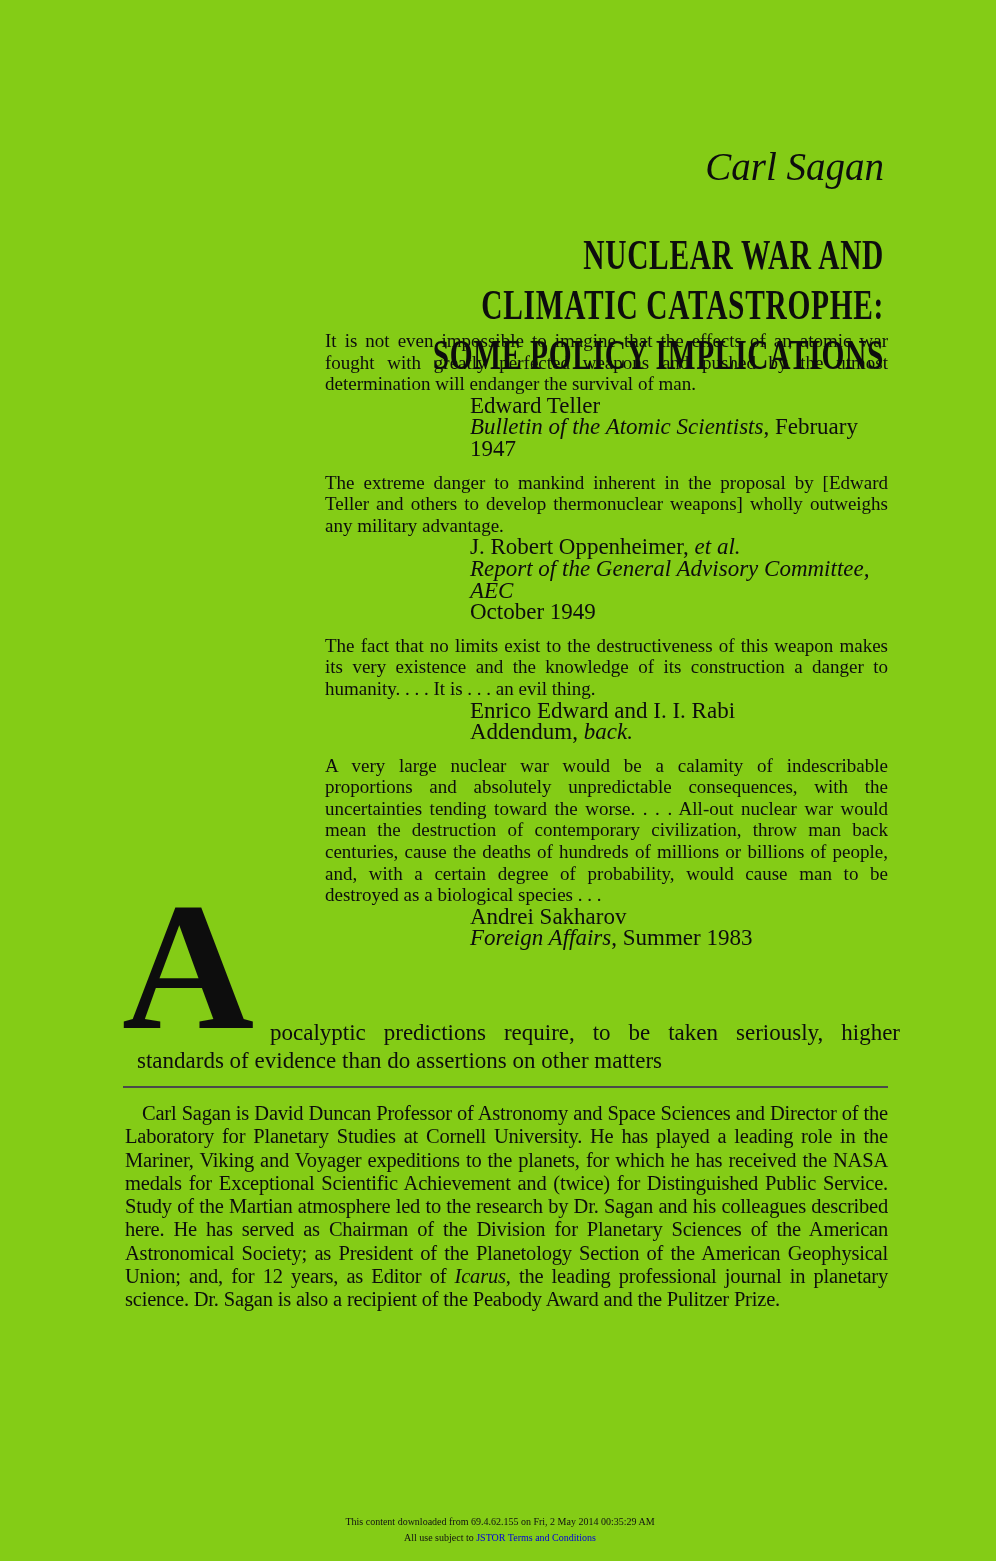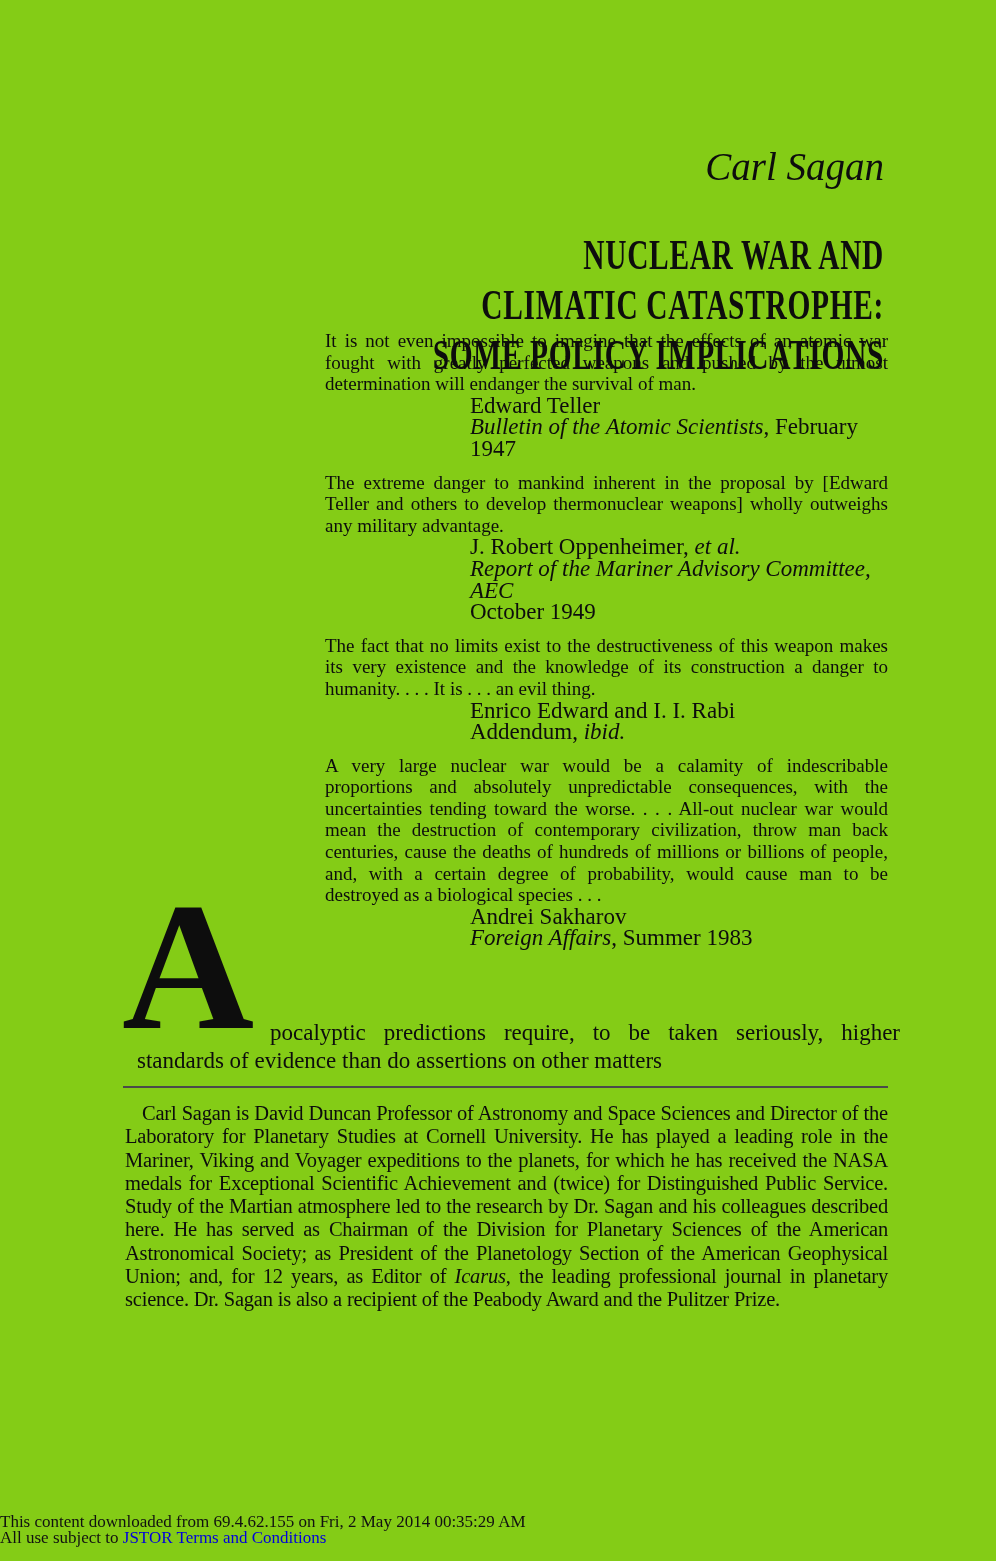--- a/index.html
+++ b/index.html
@@ -35,22 +35,22 @@
     position:absolute;left:123px;width:765px;top:1086px;margin:0;height:0;
     border:none;border-top:2px solid #4a4a4a;
   }
   .footnote{
     position:absolute;left:125px;width:763px;top:1102px;margin:0;
     font-size:20.5px;line-height:23.3px;text-align:justify;text-indent:17px;
     letter-spacing:-0.2px;
   }
   .footnote i{}
   .footer{
-    position:absolute;left:0;width:1000px;top:1514px;text-align:left;
-    font-size:17px;line-height:15.5px;color:#111111;
+    position:absolute;left:0;width:1000px;top:1514px;text-align:center;
+    font-size:10px;line-height:15.5px;color:#111111;
   }
   .footer a{color:#0000dd;cursor:pointer;}
 </style>
 </head>
 <body>
 
 <div class="page">
 
   <div class="author">Carl Sagan</div>
 
@@ -65,29 +65,29 @@
       <p class="quote-body">It is not even impossible to imagine that the effects of an atomic war fought with greatly perfected weapons and pushed by the utmost determination will endanger the survival of man.</p>
       <div class="quote-attr">
           <div class="attr-line"><span>Edward Teller</span></div>
           <div class="attr-line"><i>Bulletin of the Atomic Scientists</i><span>, February 1947</span></div>
         </div>
     </div>
     <div class="quote">
       <p class="quote-body">The extreme danger to mankind inherent in the proposal by [Edward Teller and others to develop thermonuclear weapons] wholly outweighs any military advantage.</p>
       <div class="quote-attr">
           <div class="attr-line"><span>J. Robert Oppenheimer, </span><i>et al.</i></div>
-          <div class="attr-line"><i>Report of the Mariner Advisory Committee, AEC</i></div>
+          <div class="attr-line"><i>Report of the General Advisory Committee, AEC</i></div>
           <div class="attr-line"><span>October 1949</span></div>
         </div>
     </div>
     <div class="quote">
       <p class="quote-body">The fact that no limits exist to the destructiveness of this weapon makes its very existence and the knowledge of its construction a danger to humanity.&nbsp;.&nbsp;.&nbsp;. It is .&nbsp;.&nbsp;. an evil thing.</p>
       <div class="quote-attr">
           <div class="attr-line"><span>Enrico Edward and I. I. Rabi</span></div>
-          <div class="attr-line"><span>Addendum, </span><i>ibid.</i></div>
+          <div class="attr-line"><span>Addendum, </span><i>back.</i></div>
         </div>
     </div>
     <div class="quote">
       <p class="quote-body">A very large nuclear war would be a calamity of indescribable proportions and absolutely unpredictable consequences, with the uncertainties tending toward the worse.&nbsp;.&nbsp;.&nbsp;. All-out nuclear war would mean the destruction of contemporary civilization, throw man back centuries, cause the deaths of hundreds of millions or billions of people, and, with a certain degree of probability, would cause man to be destroyed as a biological species&nbsp;.&nbsp;.&nbsp;.</p>
       <div class="quote-attr">
           <div class="attr-line"><span>Andrei Sakharov</span></div>
           <div class="attr-line"><i>Foreign Affairs</i><span>, Summer 1983</span></div>
         </div>
     </div>
   </section>

